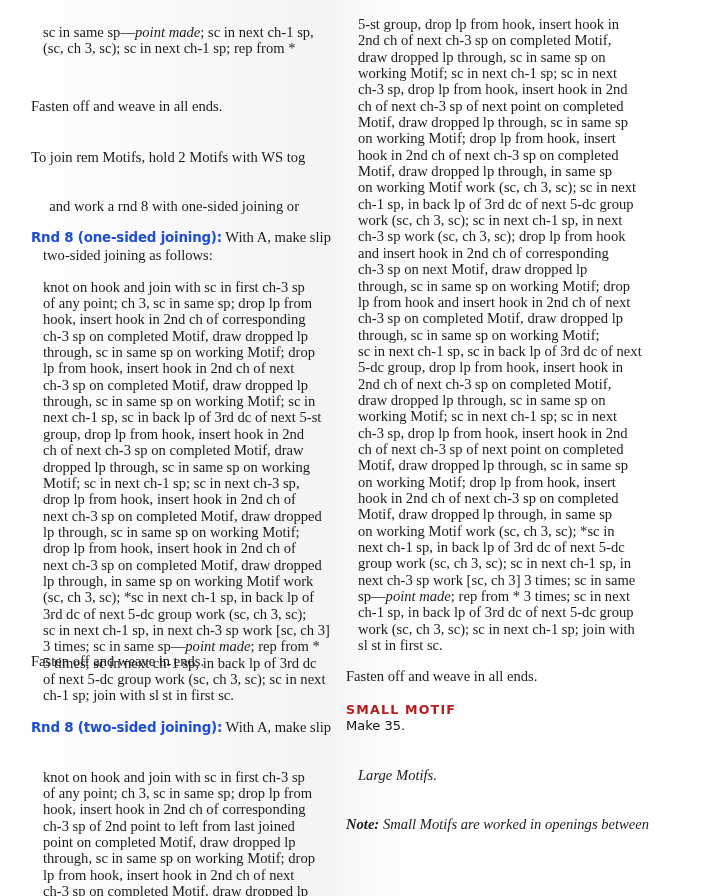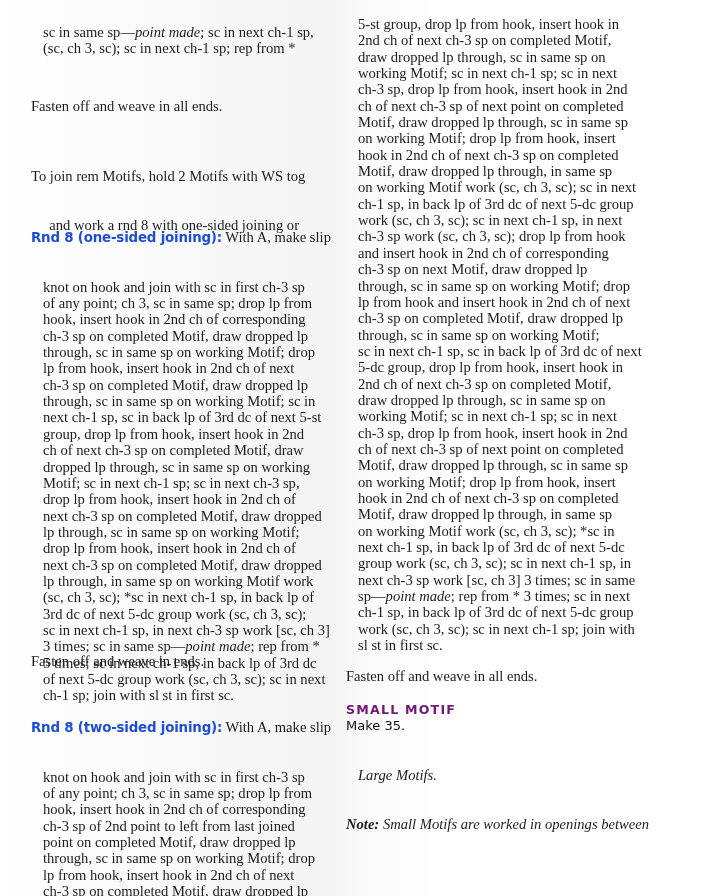--- a/index.html
+++ b/index.html
@@ -26,42 +26,43 @@
     font-weight: bold;
     color: #1d4ed8;
     font-size: 13.4px;
     letter-spacing: -0.2px;
   }
   .heading {
     font-family: "DejaVu Sans", sans-serif;
     font-weight: bold;
     font-size: 12.6px;
     letter-spacing: 1.2px;
-    color: #701a75;
+    color: #b91c1c;
   }
   .sub {
     font-family: "DejaVu Sans", sans-serif;
     font-size: 13px;
     color: #111;
   }
   .note-lbl { font-weight: bold; font-style: italic; }
   i { font-style: italic; }
   .line { display: block; white-space: pre; }
 </style>
 </head>
 <body>
 
 <div class="col col-left">
   <div class="block para hang" style="top:24px;"><span class="line" style="margin-left: 0px;">sc in same sp—<i>point made</i>; sc in next ch-1 sp,</span><span class="line">(sc, ch 3, sc); sc in next ch-1 sp; rep from *</span></div>
 
   <div class="block para" style="top:98px;">Fasten off and weave in all ends.</div>
 
-  <div class="block para" style="top:135px;">
+  <div class="block para" style="top:116px;">
     <span class="line">To join rem Motifs, hold 2 Motifs with WS tog</span>
     <span class="line" style="padding-left:12px;text-align:center;">and work a rnd 8 with one-sided joining or</span>
+    <span class="line" style="padding-left:12px;">two-sided joining as follows:</span>
   </div>
 
   <div class="block para" style="top:196px;">
     <span class="line"><span class="lbl">Rnd 8 (one-sided joining):</span><span> With A, make slip</span></span>
     <div class="hang"><span class="line">knot on hook and join with sc in first ch-3 sp</span><span class="line">of any point; ch 3, sc in same sp; drop lp from</span><span class="line">hook, insert hook in 2nd ch of corresponding</span><span class="line">ch-3 sp on completed Motif, draw dropped lp</span><span class="line">through, sc in same sp on working Motif; drop</span><span class="line">lp from hook, insert hook in 2nd ch of next</span><span class="line">ch-3 sp on completed Motif, draw dropped lp</span><span class="line">through, sc in same sp on working Motif; sc in</span><span class="line">next ch-1 sp, sc in back lp of 3rd dc of next 5-st</span><span class="line">group, drop lp from hook, insert hook in 2nd</span><span class="line">ch of next ch-3 sp on completed Motif, draw</span><span class="line">dropped lp through, sc in same sp on working</span><span class="line">Motif; sc in next ch-1 sp; sc in next ch-3 sp,</span><span class="line">drop lp from hook, insert hook in 2nd ch of</span><span class="line">next ch-3 sp on completed Motif, draw dropped</span><span class="line">lp through, sc in same sp on working Motif;</span><span class="line">drop lp from hook, insert hook in 2nd ch of</span><span class="line">next ch-3 sp on completed Motif, draw dropped</span><span class="line">lp through, in same sp on working Motif work</span><span class="line">(sc, ch 3, sc); *sc in next ch-1 sp, in back lp of</span><span class="line">3rd dc of next 5-dc group work (sc, ch 3, sc);</span><span class="line">sc in next ch-1 sp, in next ch-3 sp work [sc, ch 3]</span><span class="line">3 times; sc in same sp—<i>point made</i>; rep from *</span><span class="line">5 times; sc in next ch-1 sp, in back lp of 3rd dc</span><span class="line">of next 5-dc group work (sc, ch 3, sc); sc in next</span><span class="line">ch-1 sp; join with sl st in first sc.</span></div>
   </div>
 
   <div class="block para" style="top:653px;">Fasten off and weave in ends.</div>
 
   <div class="block para" style="top:686px;">

